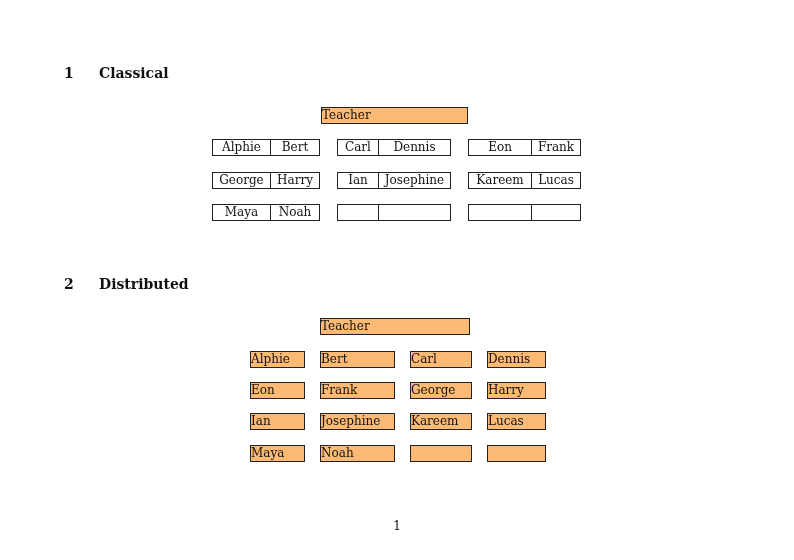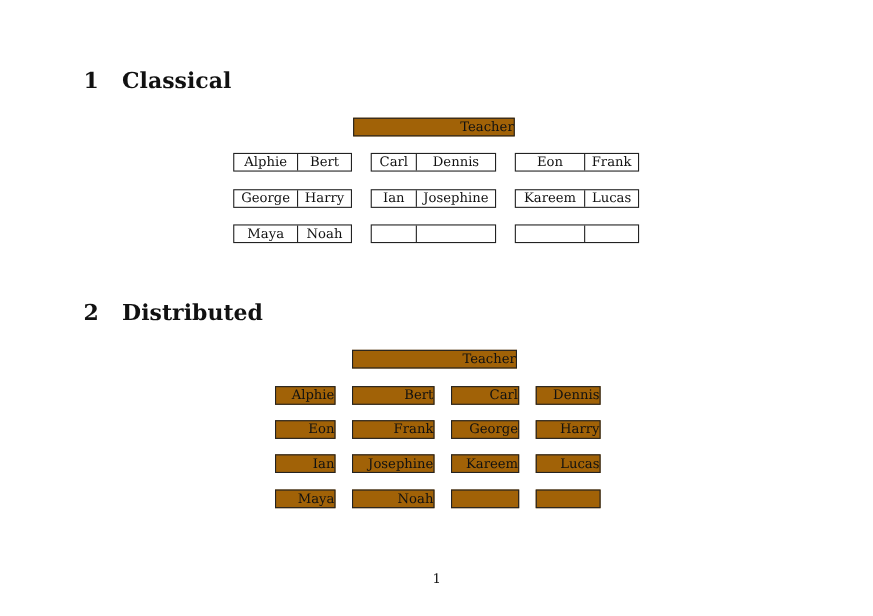--- a/index.html
+++ b/index.html
@@ -6,35 +6,35 @@
   html, body { width: 794px; height: 560px; }
   body {
     position: relative;
     background: #ffffff;
     color: #111111;
     font-family: "DejaVu Serif", "Liberation Serif", serif;
     overflow: hidden;
   }
   .heading {
     position: absolute;
-    left: 76px;
+    left: 64px;
     font-weight: bold;
-    font-size: 20px;
+    font-size: 14px;
     line-height: 19px;
     white-space: nowrap;
   }
   .sec-num { display: inline-block; width: 35px; }
   .box {
     position: absolute;
     height: 17px;
     border: 1px solid #222222;
-    background: #a16207;
+    background: #fdba74;
     display: flex;
     align-items: center;
-    justify-content: flex-end;
+    justify-content: flex-start;
     font-size: 12px;
     line-height: 15px;
   }
   .pair {
     position: absolute;
     height: 17px;
     border: 1px solid #222222;
     background: #ffffff;
     display: flex;
   }

